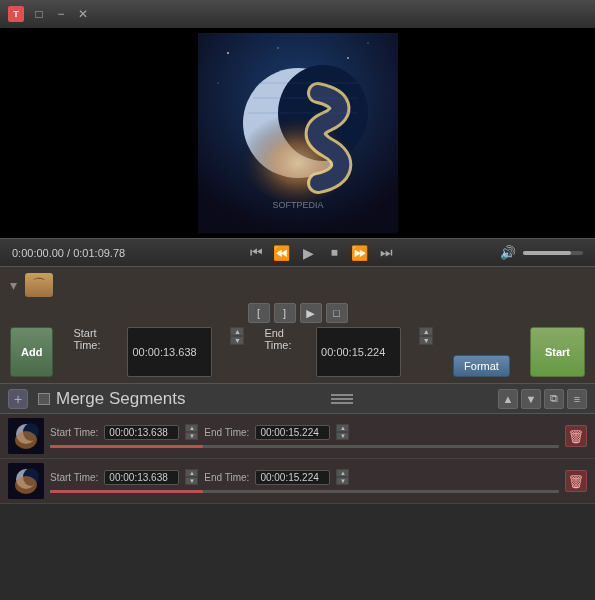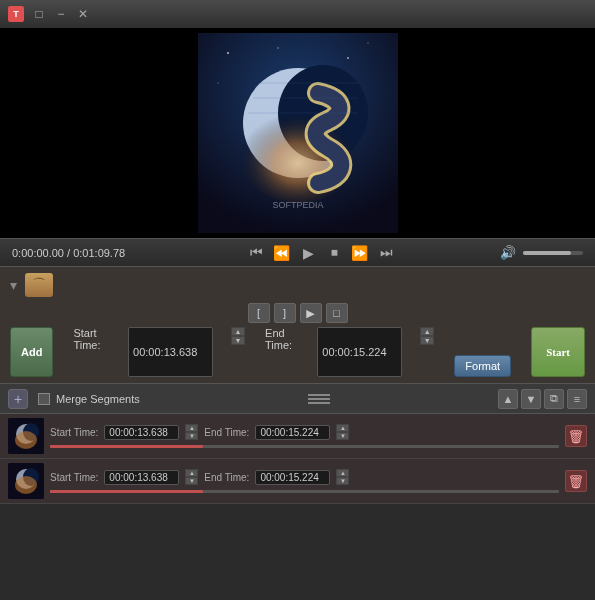--- a/index.html
+++ b/index.html
@@ -228,21 +228,20 @@
     }
     .start-btn {
       background: linear-gradient(to bottom, #88aa66, #669944);
       border: 1px solid #557733;
       color: white;
       padding: 4px 14px;
       border-radius: 3px;
       cursor: pointer;
       font-size: 11px;
       font-weight: bold;
-      font-family: Liberation Serif, serif;
     }
 
     
     .segments-section {
       background: #2e2e2e;
       flex: 1;
       padding: 0;
     }
     .segments-header {
       background: #3a3a3a;
@@ -266,21 +265,21 @@
       font-size: 14px;
       cursor: pointer;
     }
     .merge-checkbox {
       width: 12px;
       height: 12px;
       border: 1px solid #888;
       background: #555;
       margin-left: 4px;
     }
-    .merge-label { color: #ccc; font-size: 11px; }
+    .merge-label { color: #ccc; font-size: 17px; }
     .seg-lines {
       flex: 1;
       display: flex;
       flex-direction: column;
       align-items: center;
       justify-content: center;
       gap: 2px;
     }
     .seg-line { width: 22px; height: 2px; background: #888; }
     .seg-header-right {

